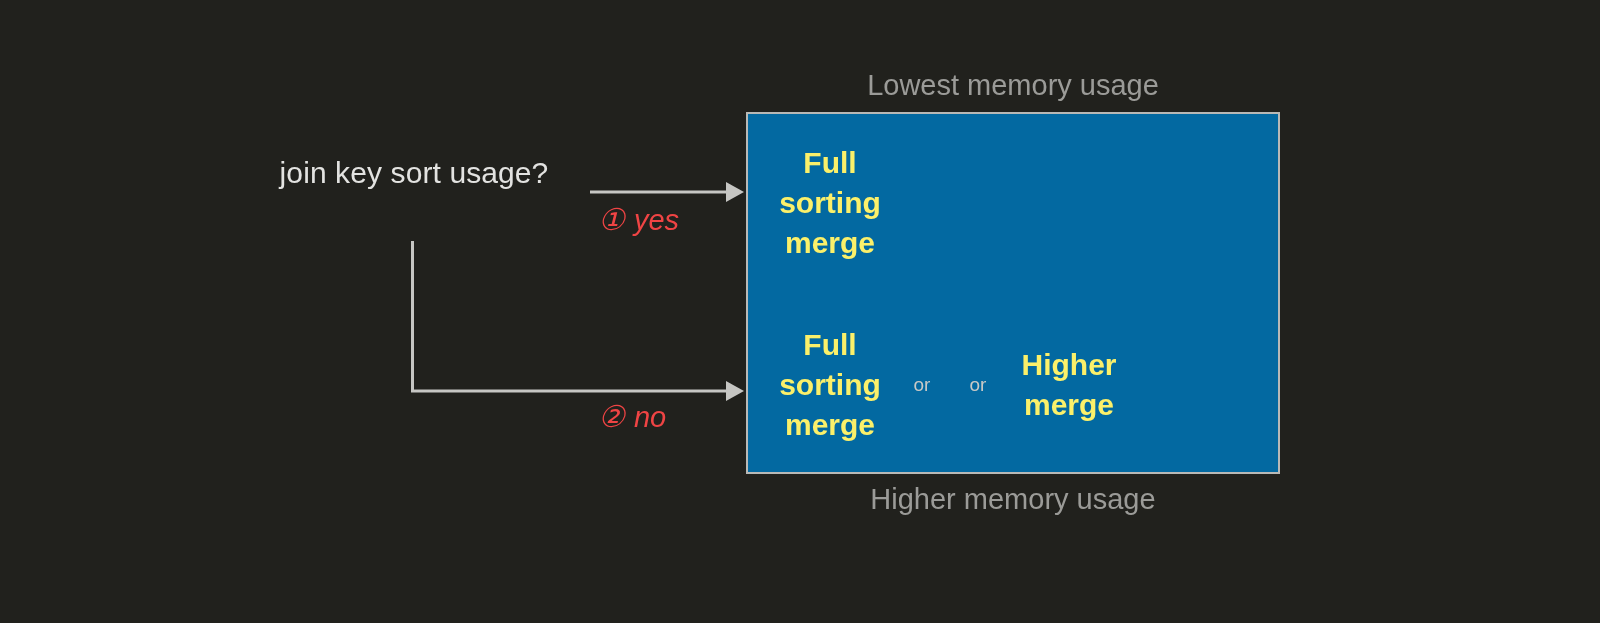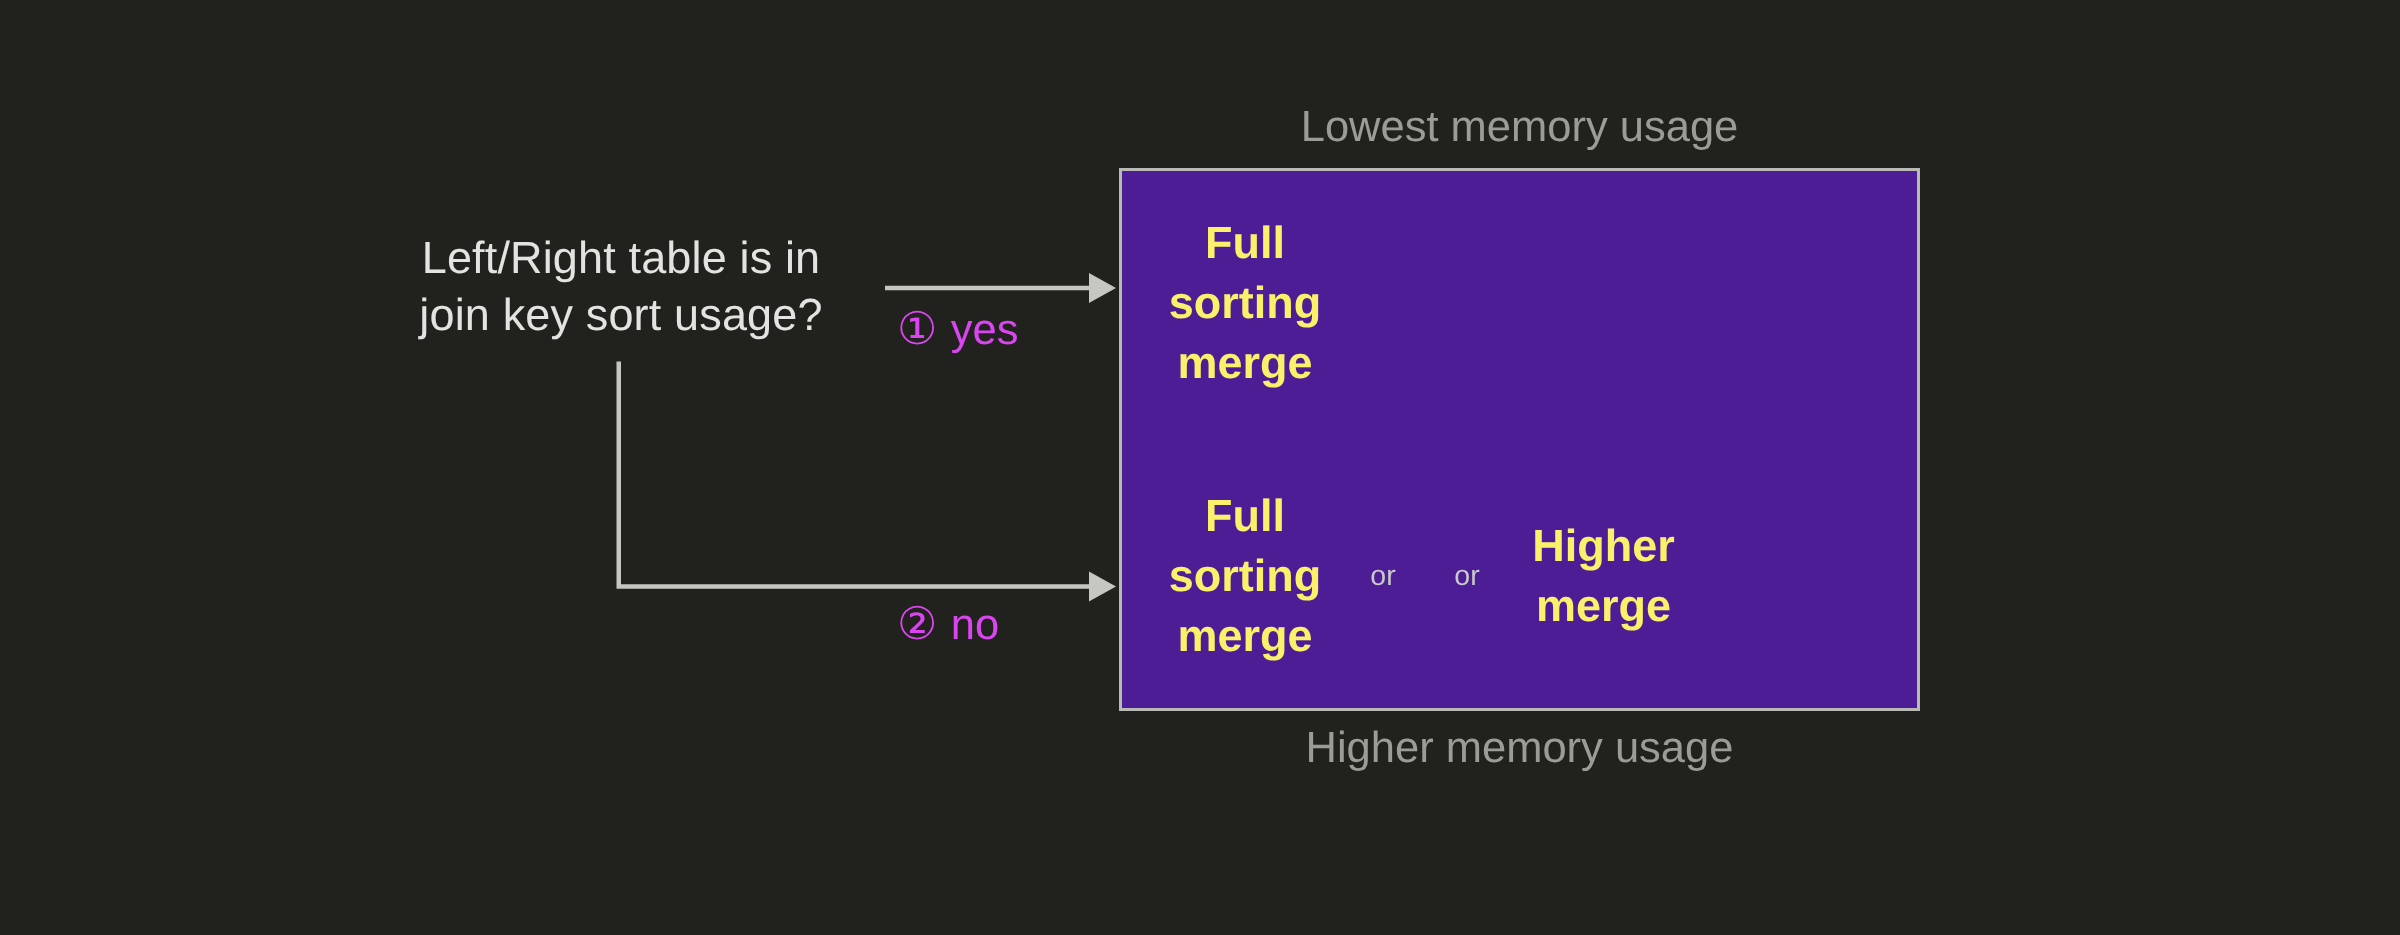--- a/index.html
+++ b/index.html
@@ -39,24 +39,25 @@
     left: 0;
     top: 0;
     width: 1600px;
     height: 623px;
     pointer-events: none;
   }
 
   
   .branch-label {
     position: absolute;
-    color: #d946ef;
+    color: #ef4444;
     font-size: 29px;
     line-height: 34px;
     white-space: nowrap;
+    font-style: italic;
   }
   .branch-label .circled {
     font-size: 30px;
     margin-right: 9px;
   }
   #branch-yes { left: 598px; top: 203px; }
   #branch-no  { left: 598px; top: 400px; }
 
   
   .caption {
@@ -73,21 +74,21 @@
   #caption-bottom { top: 482px; }
 
   
   #panel {
     position: absolute;
     left: 746px;
     top: 112px;
     width: 534px;
     height: 362px;
     box-sizing: border-box;
-    background: #4c1d95;
+    background: #0369a1;
     border: 2px solid #b9b9b6;
   }
   .option-row {
     position: absolute;
     left: 0;
     width: 100%;
     display: flex;
     align-items: center;
     justify-content: flex-start;
   }
@@ -116,21 +117,20 @@
     width: 56px;
     flex: none;
   }
 </style>
 </head>
 <body>
 
 <div id="stage">
 
   <div id="question">
-    <div>Left/Right table is in</div>
     <div>join key sort usage?</div>
   </div>
 
   <svg id="connectors" viewBox="0 0 1600 623" xmlns="http://www.w3.org/2000/svg">
 
     <line x1="590" y1="192" x2="726" y2="192" stroke="#c6c6c3" stroke-width="3"></line>
     <polygon points="726,182 744,192 726,202" fill="#c6c6c3"></polygon>
 
     <polyline points="412.5,241 412.5,391 726,391" fill="none" stroke="#c6c6c3" stroke-width="3" stroke-linecap="butt" stroke-linejoin="miter"></polyline>
     <polygon points="726,381 744,391 726,401" fill="#c6c6c3"></polygon>

